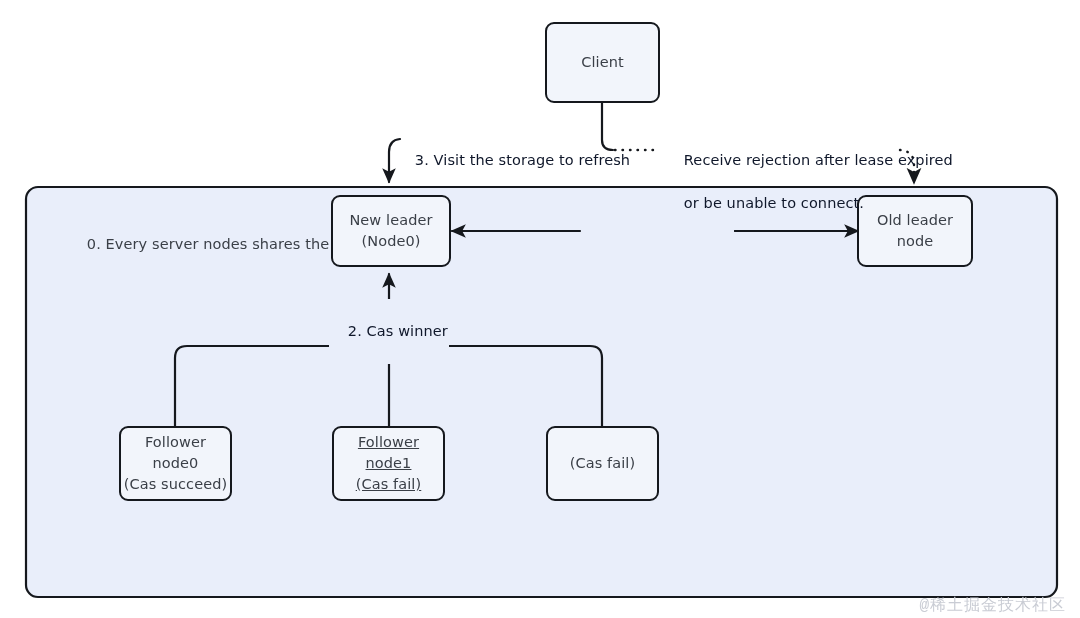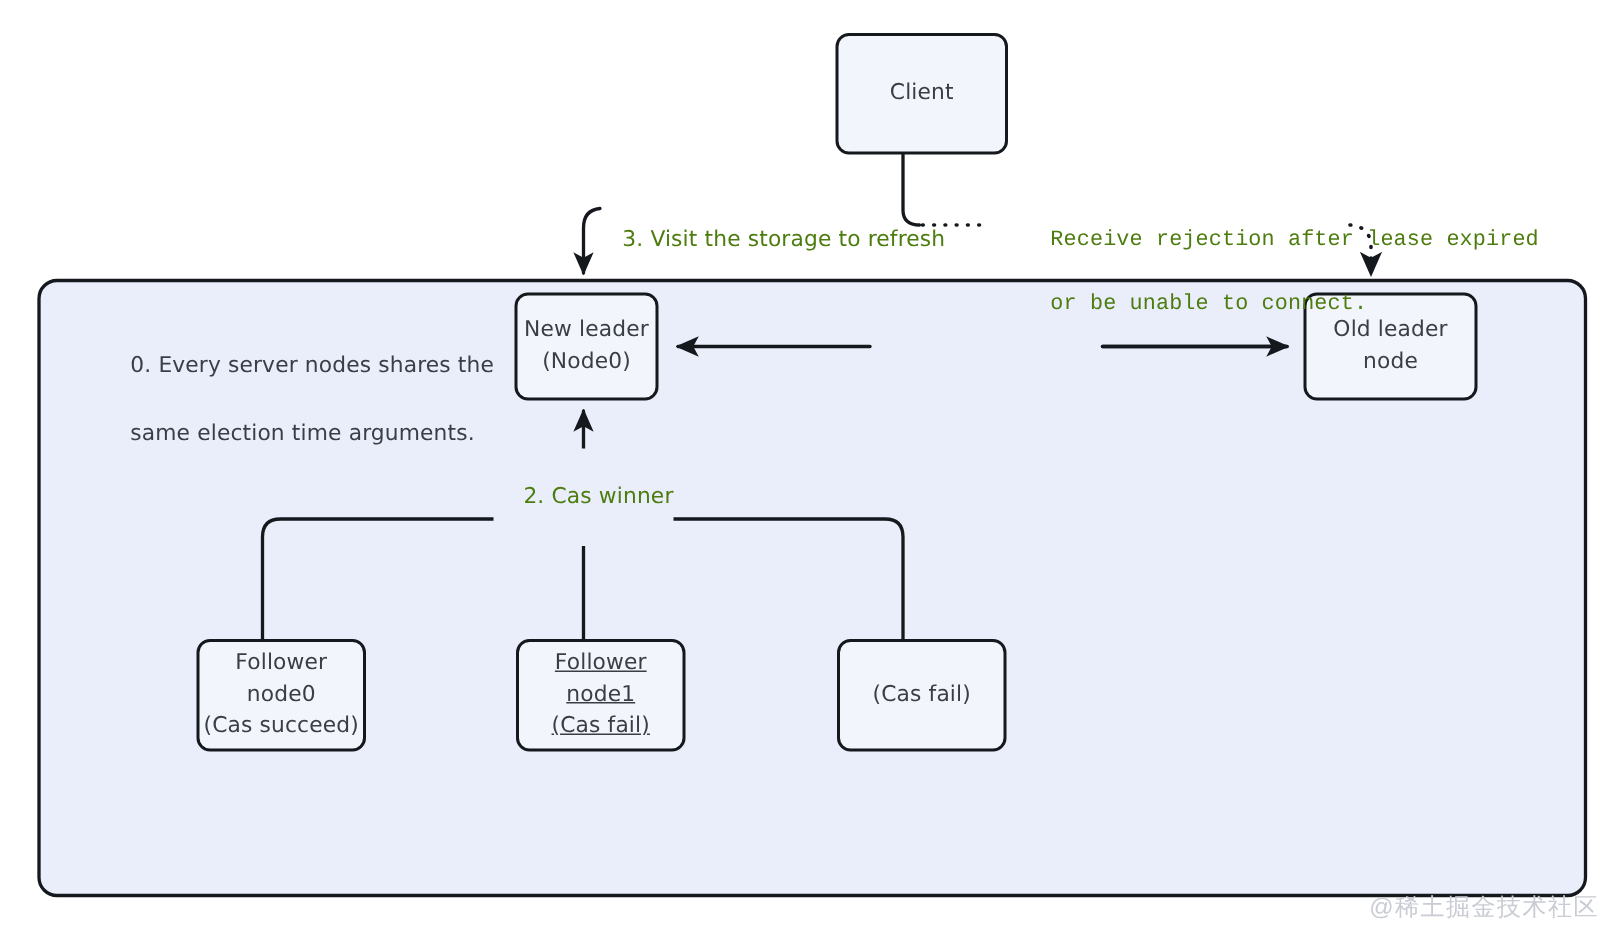--- a/index.html
+++ b/index.html
@@ -36,48 +36,47 @@
     border-radius: 9px;
     display: flex;
     flex-direction: column;
     align-items: center;
     justify-content: center;
     text-align: center;
     font-size: 14.5px;
     line-height: 1.45;
     color: #3a3f47;
     letter-spacing: 0.1px;
-    margin-left: 12px;
   }
   .node .line2 { display: block; }
   .edge-label {
     position: absolute;
     font-size: 14.5px;
     line-height: 1.5;
-    color: #4d7c0f;
-    text-align: right;
+    color: #0f172a;
+    text-align: left;
     white-space: pre;
     letter-spacing: 0.1px;
   }
   .note {
     position: absolute;
     font-size: 14.5px;
     line-height: 1.55;
     color: #3a3f47;
     white-space: pre;
     letter-spacing: 0.1px;
   }
   .watermark {
     position: absolute;
     right: 14px;
     bottom: 2px;
     font-size: 16px;
     color: #c9ccd4;
     letter-spacing: 1px;
-    font-family: Liberation Sans, sans-serif;
+    font-family: Liberation Mono, monospace;
   }
 </style>
 </head>
 <body>
 
 <div id="canvas">
 
   <svg class="svg-layer" viewBox="0 0 1080 618">
     <defs>
       <marker id="arrowSolid" viewBox="0 0 10 10" refX="9" refY="5" markerWidth="7" markerHeight="7" orient="auto-start-reverse">
@@ -110,21 +109,21 @@
     <path d="M 175 426 L 175 358 Q 175 346 187 346 L 382 346" fill="none" stroke="#15181d" stroke-width="2.2" stroke-linecap="round"></path>
     <path d="M 382 346 Q 389 346 389 338 Q 389 346 396 346" fill="none" stroke="#15181d" stroke-width="2.2" stroke-linecap="round"></path>
 
     <path d="M 396 346 L 590 346 Q 602 346 602 358 L 602 426" fill="none" stroke="#15181d" stroke-width="2.2" stroke-linecap="round"></path>
   </svg>
 
   <div class="node" style="left:545px; top:22px; width:115px; height:81px;">
     <span>Client</span>
   </div>
 
-  <div class="node" style="left:331px; top:195px; width:96px; height:72px;align-items:center;">
+  <div class="node" style="left:331px; top:195px; width:120px; height:72px;align-items:center;">
     <span>New leader</span>
     <span class="line2">(Node0)</span>
   </div>
 
   <div class="node" style="left:857px; top:195px; width:116px; height:72px;">
     <span>Old leader node</span>
   </div>
 
   <div class="node" style="left:119px; top:426px; width:113px; height:75px;">
     <span>Follower node0</span>
@@ -135,28 +134,27 @@
     <span>Follower node1</span>
     <span class="line2">(Cas fail)</span>
   </div>
 
   <div class="node" style="left:546px; top:426px; width:113px; height:75px;">
     <span class="line2">(Cas fail)</span>
   </div>
 
   <div class="note" style="left:68px; top:211px;">
     <span>0. Every server nodes shares the</span><br>
-    <span>same election time arguments.</span>
   </div>
 
   <div class="edge-label" style="left:396px; top:128px; width:190px;">
     <span>3. Visit the storage to refresh</span><br>
   </div>
 
-  <div class="edge-label" style="left:665px; top:128px; width:230px;font-family:Liberation Mono, monospace;">
+  <div class="edge-label" style="left:665px; top:128px; width:230px;">
     <span>Receive rejection after lease expired</span><br>
     <span>or be unable to connect.</span>
   </div>
 
 
   <div class="edge-label" style="left:329px; top:299px; width:120px; background:#e9eefa;">
     <span>2. Cas winner</span>
   </div>
 
   <div class="watermark">@稀土掘金技术社区</div>

